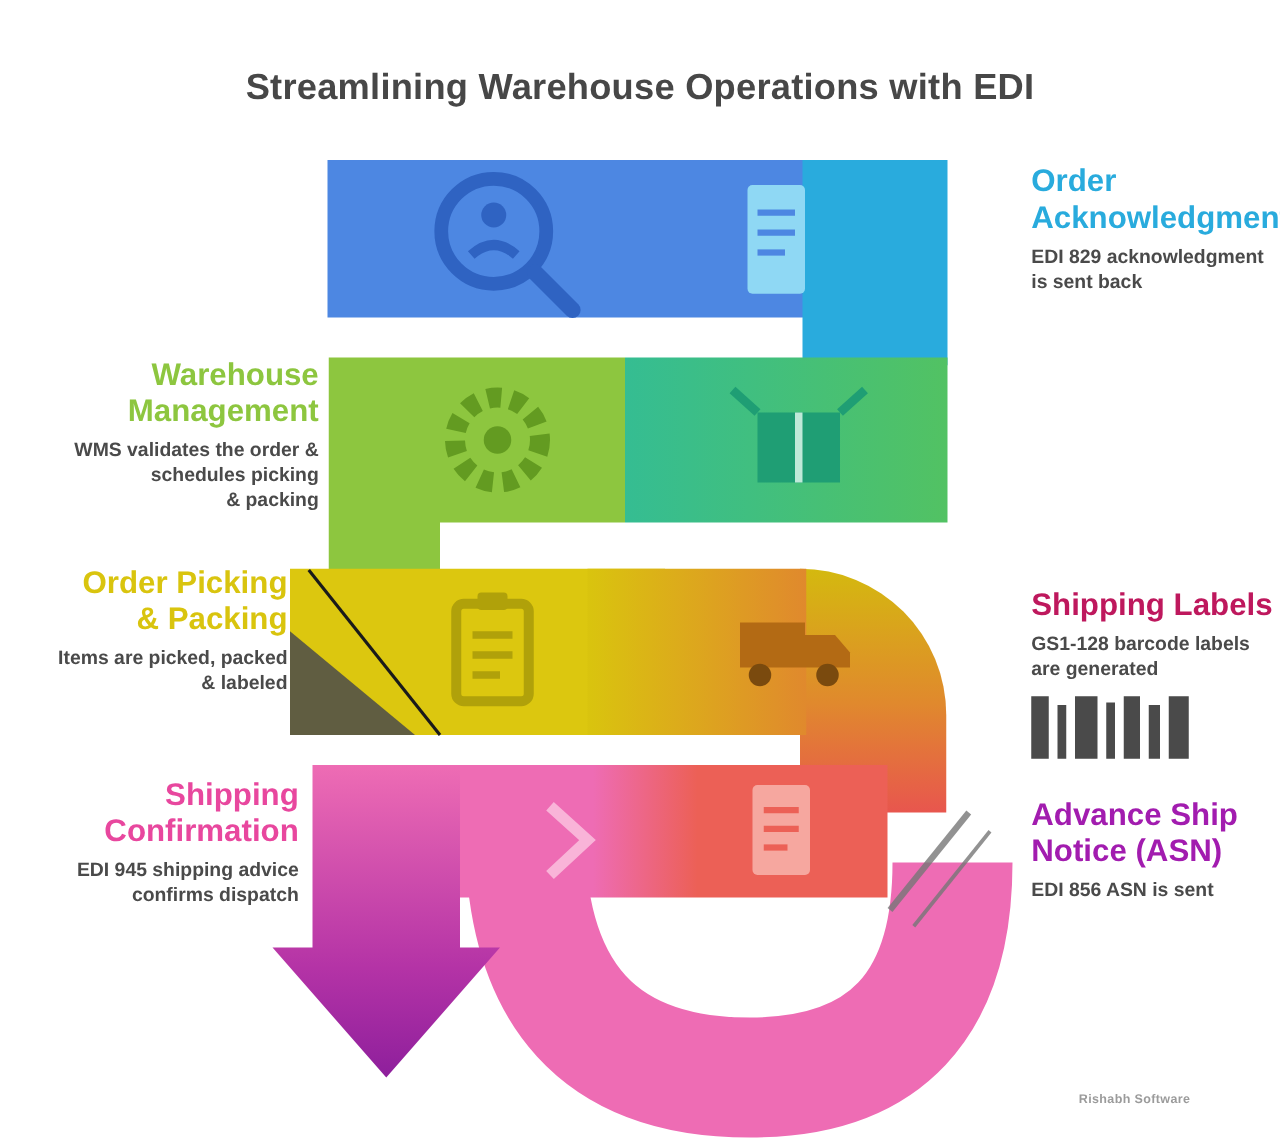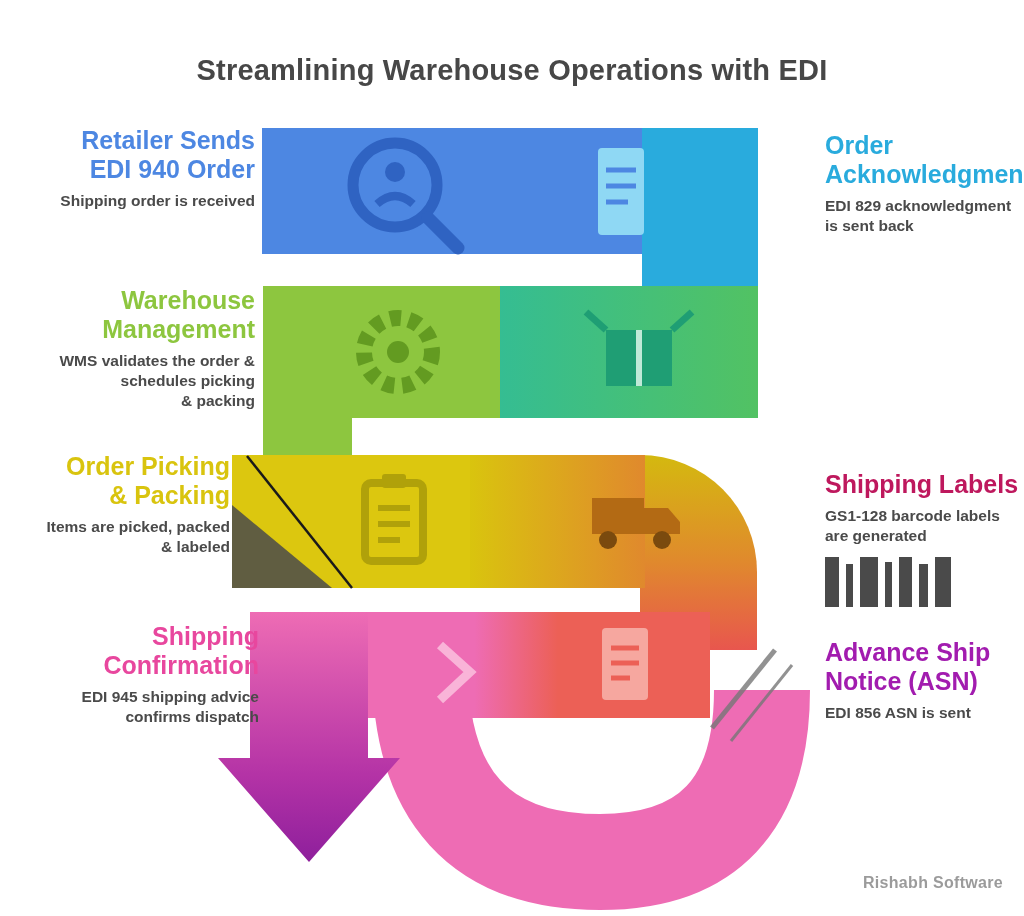--- a/index.html
+++ b/index.html
@@ -19,21 +19,21 @@
   .label .ds{
     font-size:15.5px;font-weight:600;line-height:1.32;color:#4a4a4a;
     margin-top:7px;white-space:pre-line;
   }
   .left{text-align:right;}
   .right{text-align:left;margin-left:32px;}
   .barcode{margin-top:10px;display:flex;align-items:flex-end;gap:7px;height:50px;}
   .barcode i{display:block;background:#4a4a4a;height:100%;}
   .watermark{
     position:absolute;left:863px;top:874px;width:150px;
-    font-size:16px;font-weight:700;color:#9b9b9b;letter-spacing:.3px;
+    font-size:10px;font-weight:700;color:#9b9b9b;letter-spacing:.3px;
   }
 </style>
 </head>
 <body>
 
 <div class="canvas">
 
   <svg class="flow-svg" width="1024" height="916" viewBox="0 0 1024 916">
     <defs>
       <linearGradient id="gTeal" x1="0" y1="0" x2="1" y2="0">
@@ -121,39 +121,34 @@
     <g>
       <rect x="602" y="628" width="46" height="72" rx="4" fill="#f6a79f"></rect>
       <line x1="611" y1="648" x2="639" y2="648" stroke="#ec6056" stroke-width="5"></line>
       <line x1="611" y1="663" x2="639" y2="663" stroke="#ec6056" stroke-width="5"></line>
       <line x1="611" y1="678" x2="630" y2="678" stroke="#ec6056" stroke-width="5"></line>
     </g>
   </svg>
 
   <div class="title">Streamlining Warehouse Operations with EDI</div>
 
-  <div class="label left" style="left:40px;top:126px;width:215px;">
-    <div class="hd" style="color: rgb(77, 135, 226);">Retailer Sends
-EDI 940 Order</div>
-    <div class="ds">Shipping order is received</div>
-  </div>
   <div class="label left" style="left:40px;top:286px;width:215px;">
     <div class="hd" style="color: rgb(141, 198, 63);">Warehouse
 Management</div>
     <div class="ds">WMS validates the order &amp;
 schedules picking
 &amp; packing</div>
   </div>
   <div class="label left" style="left:30px;top:452px;width:200px;">
     <div class="hd" style="color: rgb(217, 196, 14);">Order Picking
 &amp; Packing</div>
     <div class="ds">Items are picked, packed
 &amp; labeled</div>
   </div>
-  <div class="label left" style="left:37px;top:622px;width:222px;">
+  <div class="label left" style="left:17px;top:622px;width:222px;">
     <div class="hd" style="color: rgb(232, 71, 158);">Shipping
 Confirmation</div>
     <div class="ds">EDI 945 shipping advice
 confirms dispatch</div>
   </div>
 
   <div class="label right" style="left:793px;top:131px;width:228px;">
     <div class="hd" style="color: rgb(41, 171, 221);">Order
 Acknowledgment</div>
     <div class="ds">EDI 829 acknowledgment

